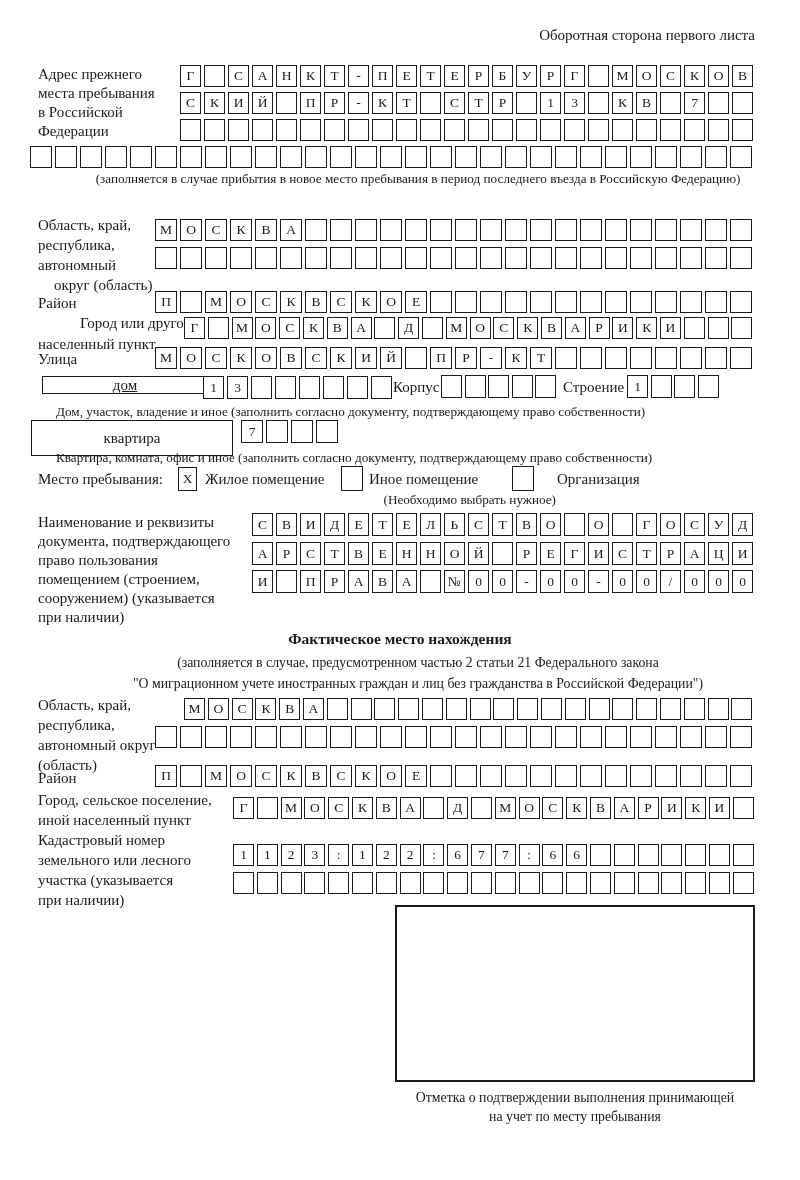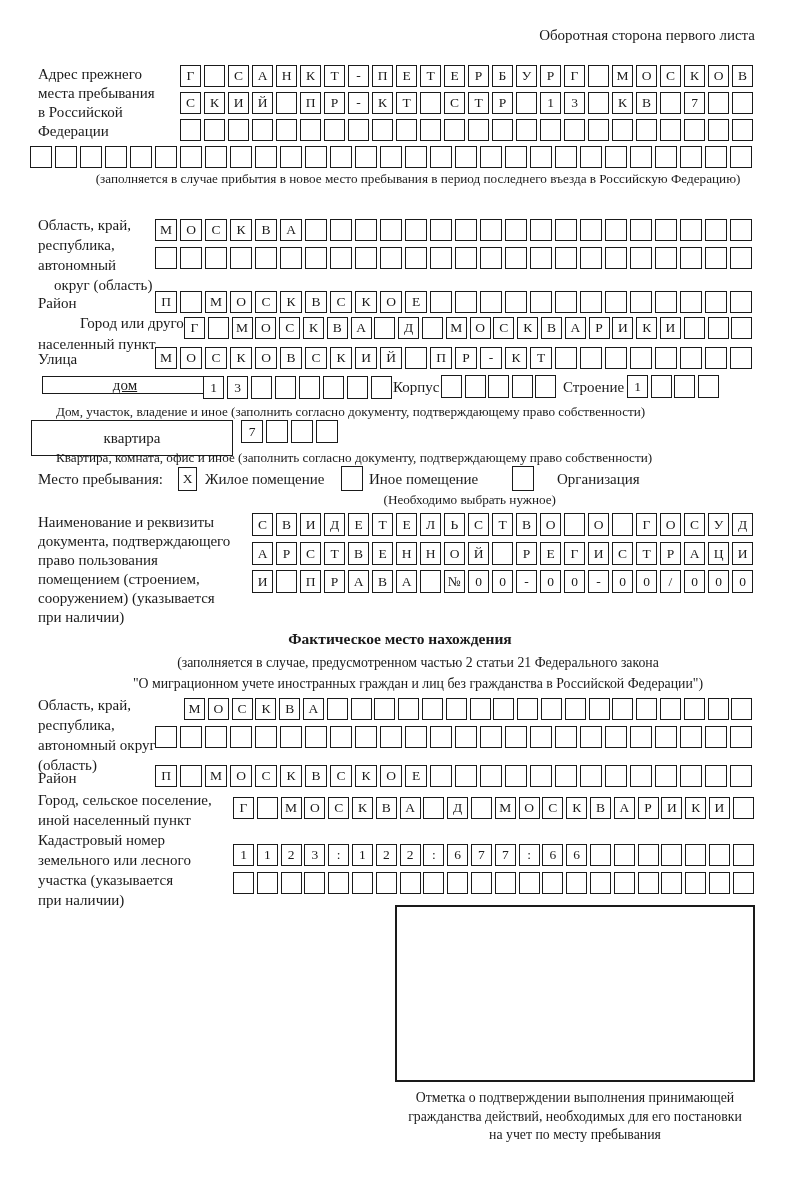--- a/index.html
+++ b/index.html
@@ -574,17 +574,16 @@
       <div class="cell"></div>
       <div class="cell"></div>
       <div class="cell"></div>
       <div class="cell"></div>
       <div class="cell"></div>
     </div>
 
   <div class="abs stamp" style="left:395px;top:905px;width:360px;height:177px;"></div>
   <div class="abs cap" style="left:385px;top:1089px;width:380px;">
     <div>Отметка о подтверждении выполнения принимающей</div>
-    <div>гражданства действий, необходимых для его постановки</div>
     <div>на учет по месту пребывания</div>
   </div>
 
 </div>
 
 </body></html>

